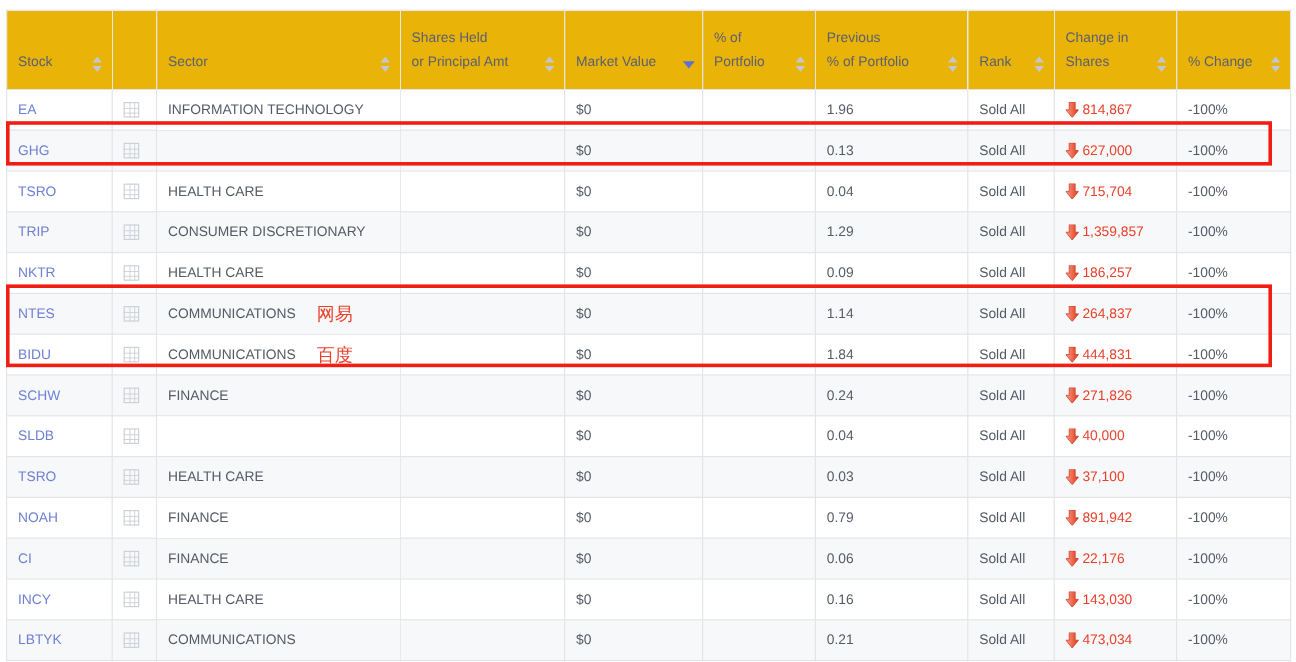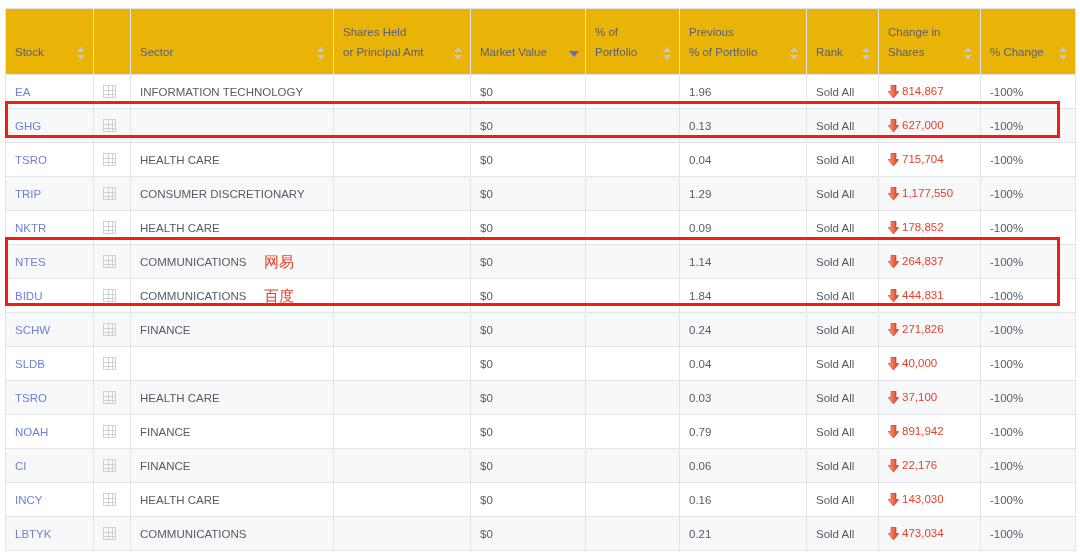--- a/index.html
+++ b/index.html
@@ -340,42 +340,42 @@
           <td>Sold All</td>
           <td class="chg-cell"><svg class="arrow-down" viewBox="0 0 11 13">
               <defs>
                 <linearGradient id="ag" x1="0" y1="0" x2="1" y2="0">
                   <stop offset="0" stop-color="#f7a493"></stop>
                   <stop offset="0.5" stop-color="#ef6a4e"></stop>
                   <stop offset="1" stop-color="#d83a1c"></stop>
                 </linearGradient>
               </defs>
               <path d="M3 0 H8 V6.5 H10.8 L5.5 13 L0.2 6.5 H3 Z" fill="url(#ag)" stroke="#c9331a" stroke-width="0.6"></path>
-            </svg><span class="chg-num">1,177,550</span></td>
+            </svg><span class="chg-num">1,359,857</span></td>
           <td>-100%</td>
         </tr>
         <tr class="odd">
           <td><a class="ticker">NKTR</a></td>
           <td class="cell-grid"><span class="grid-icon"></span></td>
           <td class="sector-cell"><span>HEALTH CARE</span></td>
           <td></td>
           <td>$0</td>
           <td></td>
           <td>0.09</td>
           <td>Sold All</td>
           <td class="chg-cell"><svg class="arrow-down" viewBox="0 0 11 13">
               <defs>
                 <linearGradient id="ag" x1="0" y1="0" x2="1" y2="0">
                   <stop offset="0" stop-color="#f7a493"></stop>
                   <stop offset="0.5" stop-color="#ef6a4e"></stop>
                   <stop offset="1" stop-color="#d83a1c"></stop>
                 </linearGradient>
               </defs>
               <path d="M3 0 H8 V6.5 H10.8 L5.5 13 L0.2 6.5 H3 Z" fill="url(#ag)" stroke="#c9331a" stroke-width="0.6"></path>
-            </svg><span class="chg-num">178,852</span></td>
+            </svg><span class="chg-num">186,257</span></td>
           <td>-100%</td>
         </tr>
         <tr class="even">
           <td><a class="ticker">NTES</a></td>
           <td class="cell-grid"><span class="grid-icon"></span></td>
           <td class="sector-cell"><span>COMMUNICATIONS</span><span class="cn-note pos-after">网易</span></td>
           <td></td>
           <td>$0</td>
           <td></td>
           <td>1.14</td>

